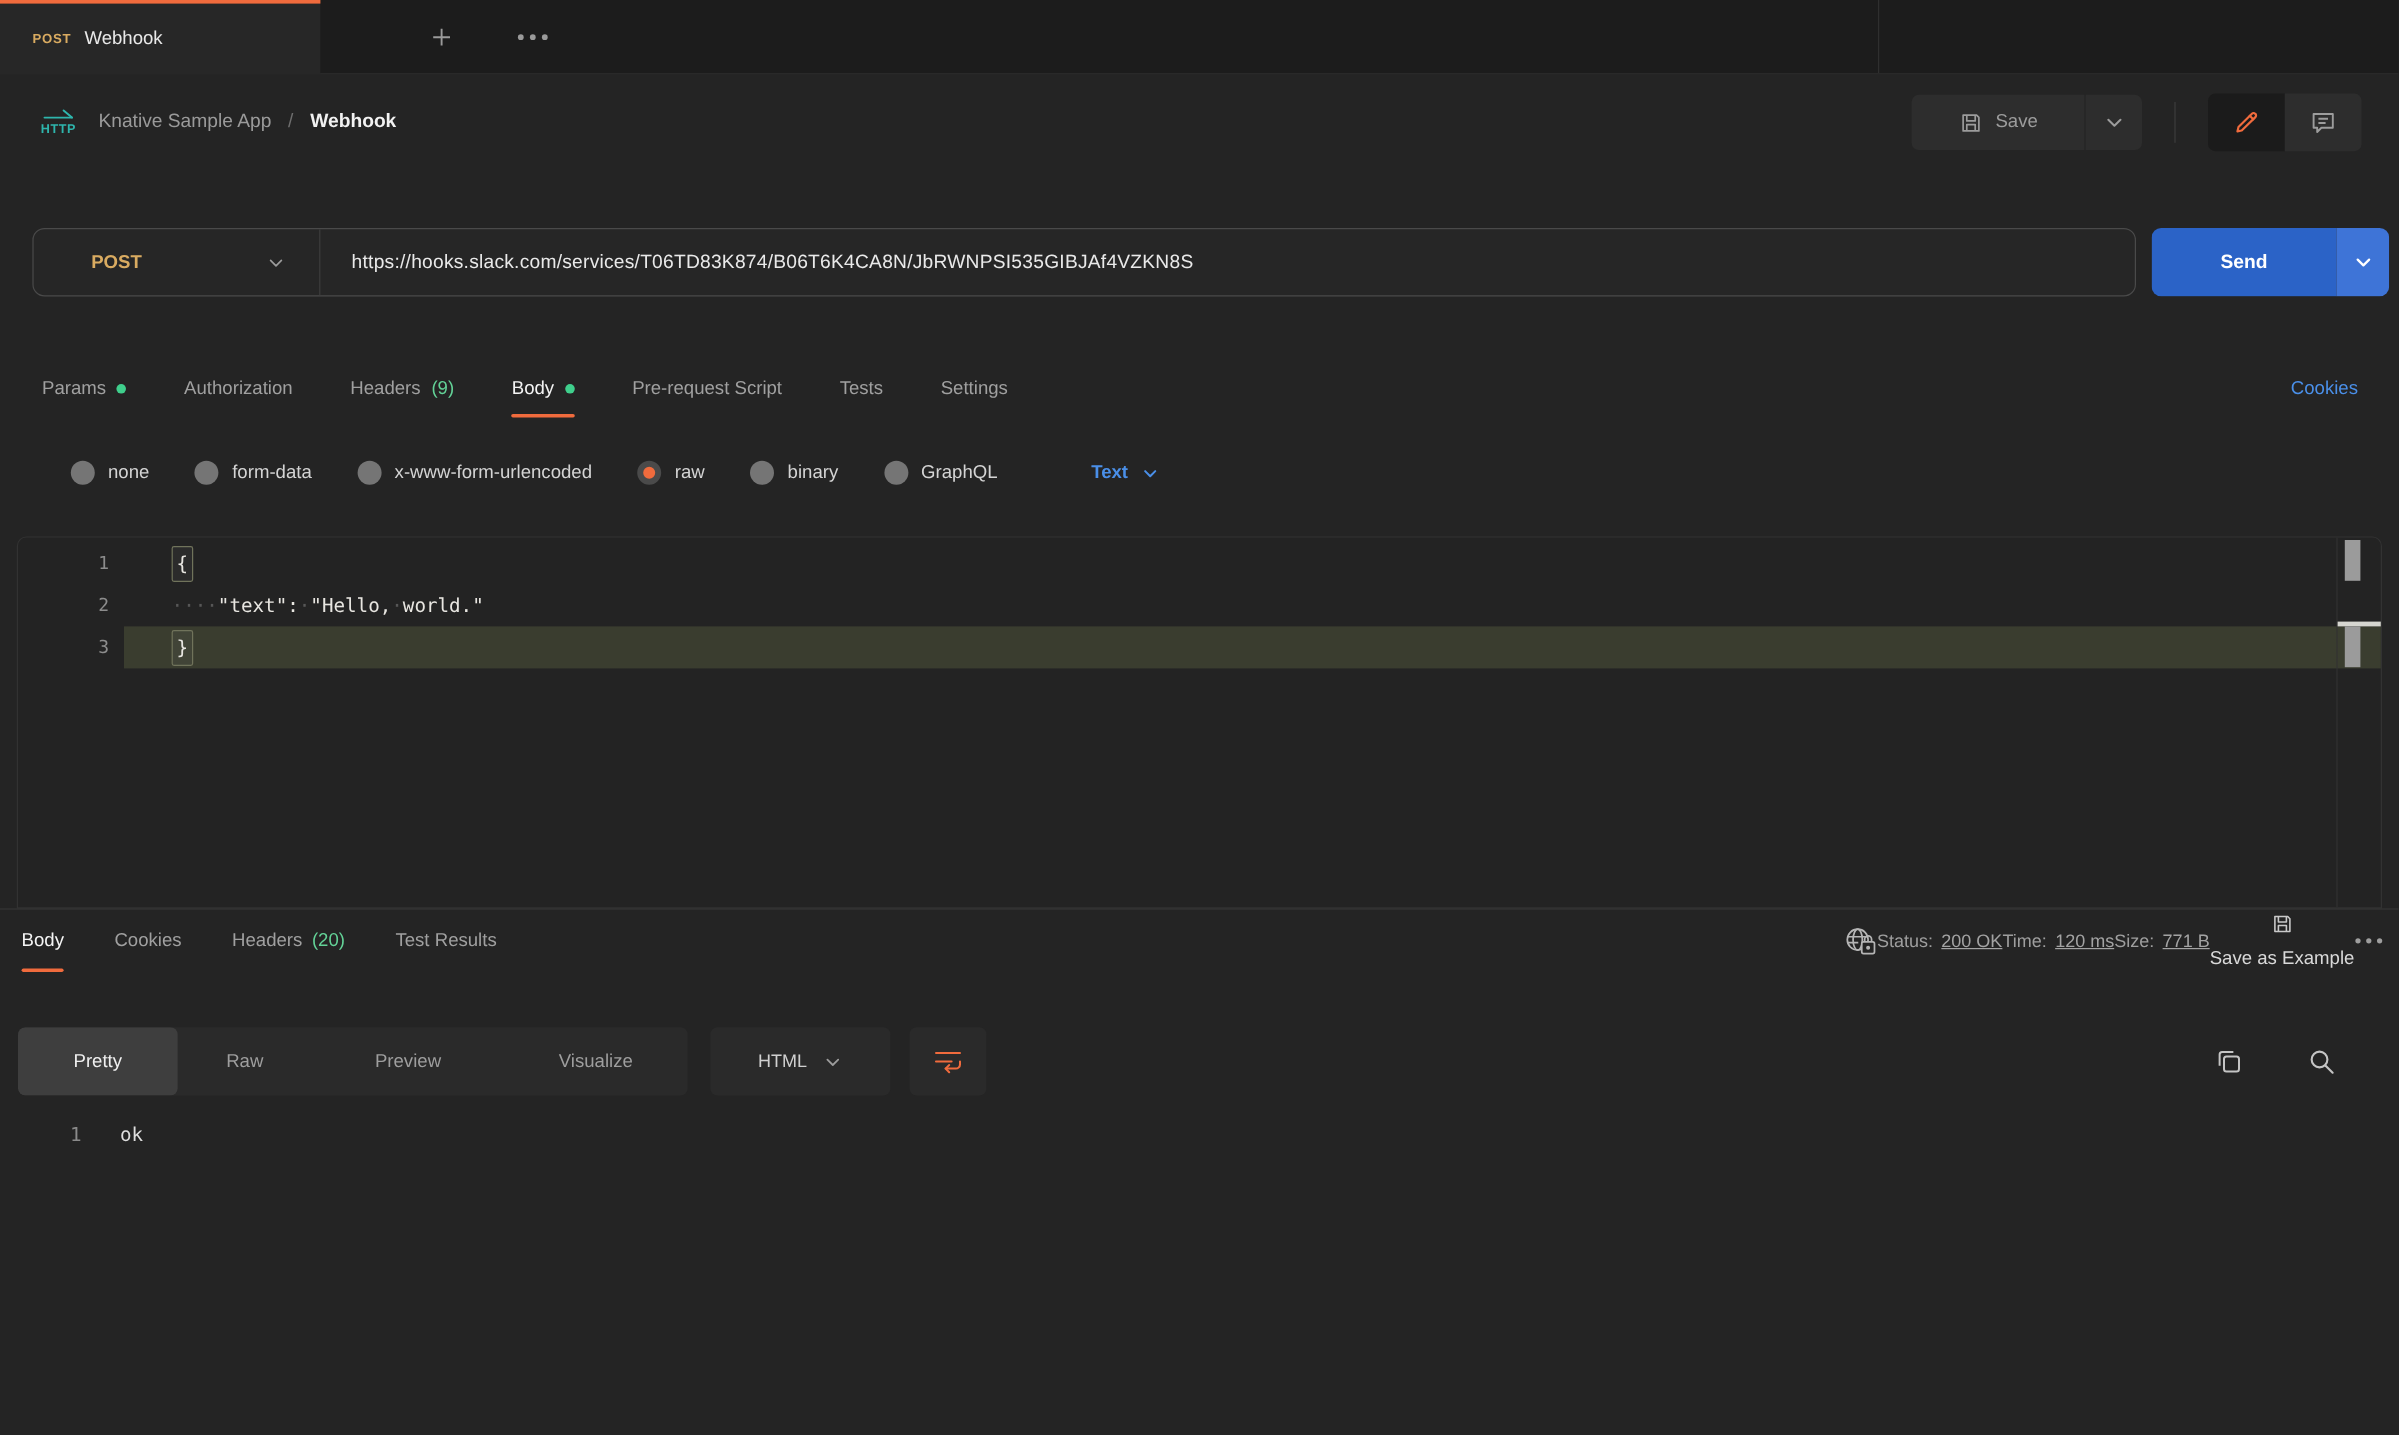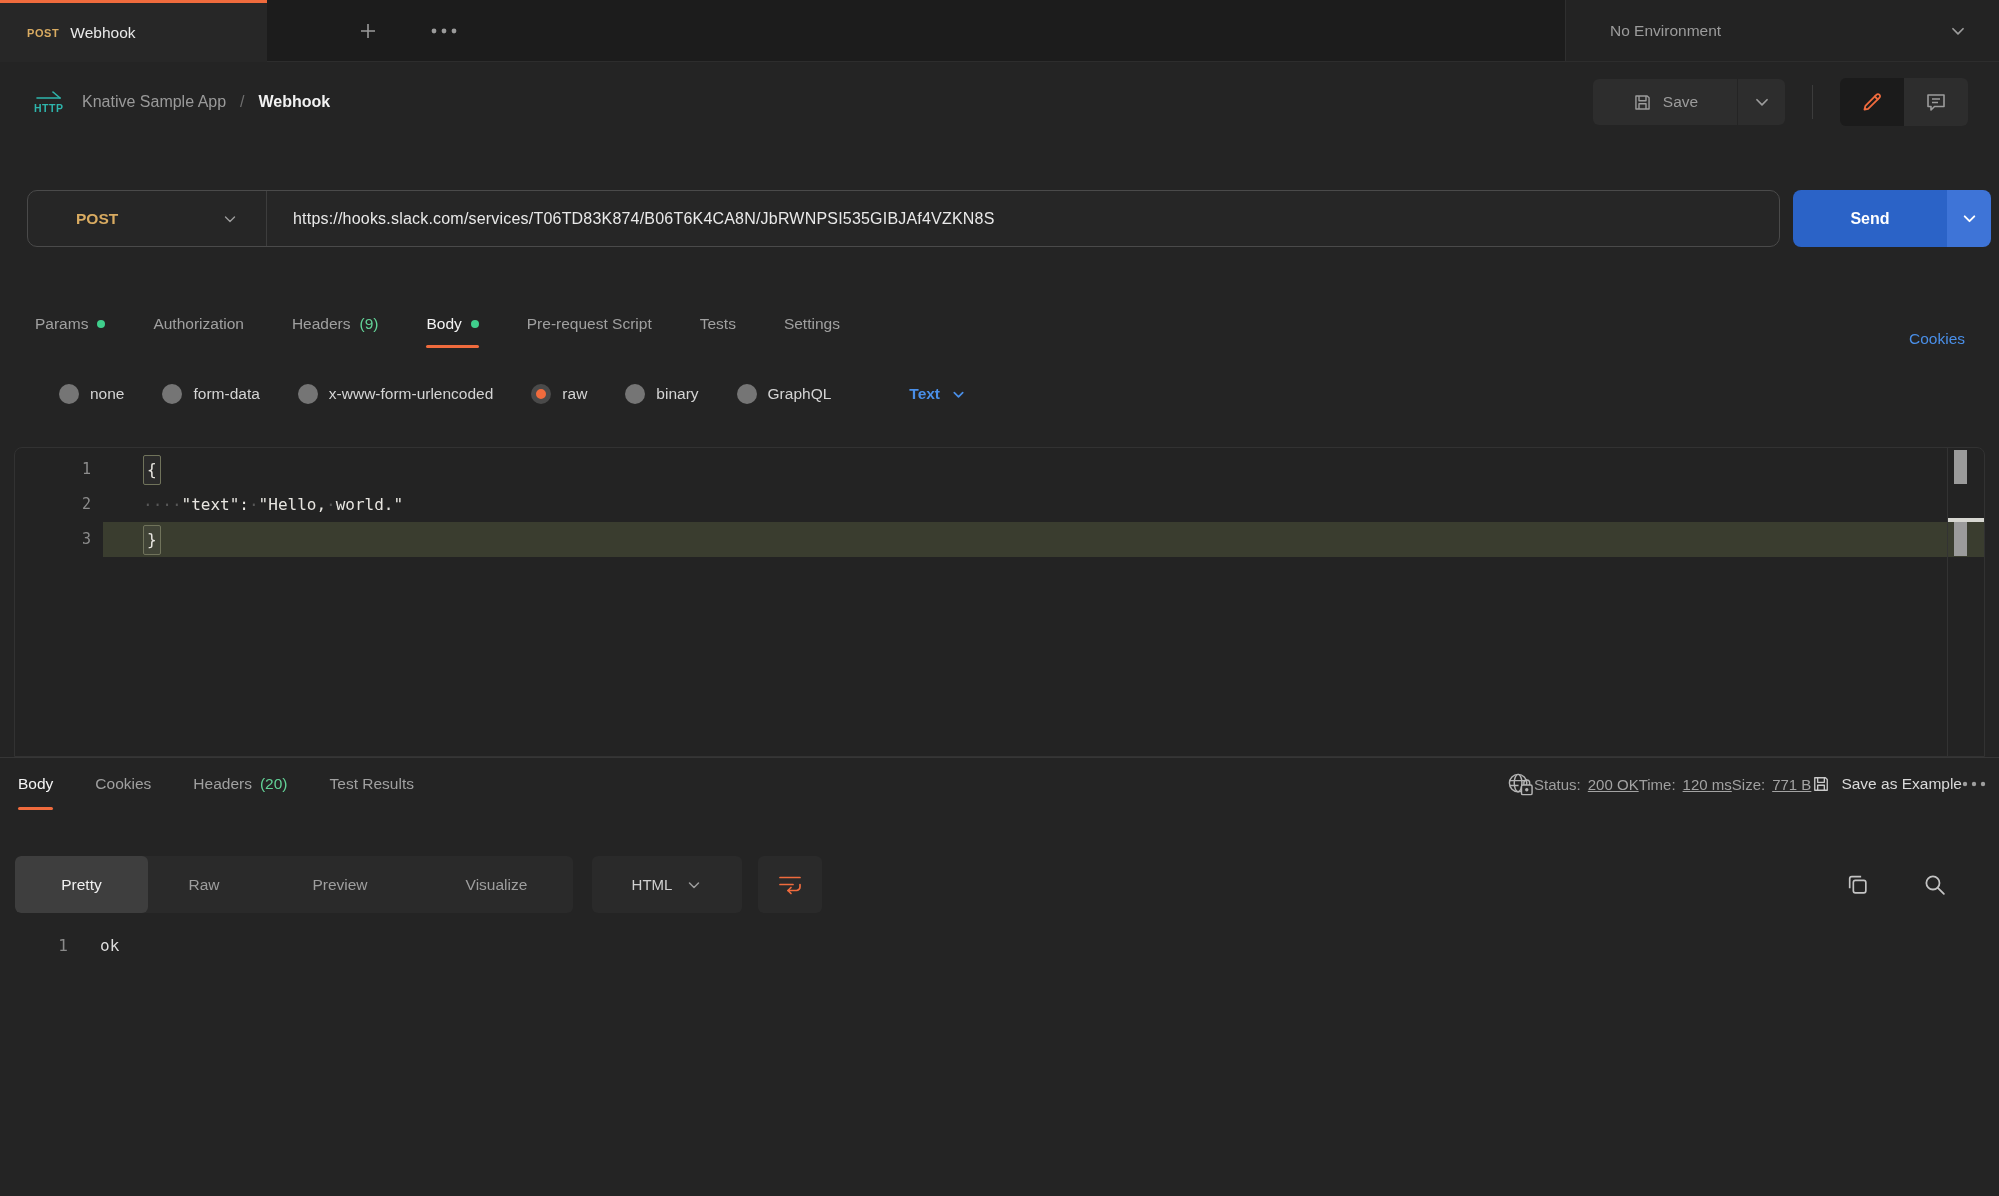--- a/index.html
+++ b/index.html
@@ -39,21 +39,21 @@
   .url-bar { position:absolute; left:27px; top:0; width:1753px; height:57px; background:#262626; border:1px solid #4a4a4a; border-radius:10px; display:flex; align-items:center; overflow:hidden; }
   .method-select { width:238px; height:100%; display:flex; align-items:center; padding:0 28px 0 48px; cursor:pointer; }
   .method-label { color:#D9AB61; font-weight:bold; font-size:15.5px; flex:1; }
   .url-divider { width:1px; height:100%; background:#3d3d3d; }
   .url-input { flex:1; padding-left:26px; color:#e9e9e9; font-size:16px; white-space:nowrap; letter-spacing:.2px; }
   .send-btn { position:absolute; left:1793px; top:0; width:198px; height:57px; border-radius:8px; overflow:hidden; display:flex; cursor:pointer; }
   .send-main { flex:1; background:#2B63C7; color:#ffffff; font-weight:bold; font-size:16px; display:flex; align-items:center; justify-content:center; }
   .send-caret { width:44px; background:#3E74D7; color:#fff; display:flex; align-items:center; justify-content:center; }
 
   
-  .req-tabs { position:absolute; top:299px; left:0; width:100%; height:49px; display:flex; align-items:flex-end; padding-left:35px; gap:48px; font-size:15.5px; color:#a0a0a0; }
+  .req-tabs { position:absolute; top:299px; left:0; width:100%; height:49px; display:flex; align-items:center; padding-left:35px; gap:48px; font-size:15.5px; color:#a0a0a0; }
   .req-tab { position:relative; height:100%; display:flex; align-items:center; gap:9px; cursor:pointer; }
   .req-tab.active { color:#f3f3f3; }
   .req-tab .underline { position:absolute; left:0; right:0; bottom:0; height:3px; background:#F06B3D; border-radius:2px; }
   .dot-green { width:8px; height:8px; border-radius:50%; background:#3FCF8C; }
   .count-green { color:#63D297; }
   .cookies-link { position:absolute; right:34px; color:#4A8FE8; font-size:15.5px; cursor:pointer; }
 
   
   .mode-row { position:absolute; top:372px; left:0; width:100%; height:44px; display:flex; align-items:center; padding-left:59px; gap:38px; font-size:15.5px; color:#d4d4d4; }
   .mode { display:flex; align-items:center; gap:11px; cursor:pointer; }
@@ -80,21 +80,21 @@
   .resp-header { position:relative; height:52px; }
   .resp-tabs { position:absolute; left:18px; top:0; height:100%; display:flex; align-items:center; gap:42px; font-size:15.5px; color:#a0a0a0; }
   .resp-tab { position:relative; height:100%; display:flex; align-items:center; gap:8px; cursor:pointer; }
   .resp-tab.active { color:#f5f5f5; }
   .resp-tab .underline { position:absolute; left:0; right:0; bottom:0; height:3px; background:#F06B3D; border-radius:2px; }
   .resp-meta { position:absolute; right:13px; top:0; height:100%; display:flex; align-items:center; font-size:15px; }
   .meta-pair { display:flex; align-items:center; gap:7px; }
   .meta-label { color:#9e9e9e; }
   .meta-value { color:#a3a3a3;text-decoration:underline; }
   .globe { color:#b5b5b5; display:flex; }
-  .save-example { display:flex; align-items:center; gap:10px; color:#d9d9d9; font-size:15.5px; cursor:pointer; }
+  .save-example { display:flex; align-items:center; gap:10px; color:#d9d9d9; font-size:15.5px; cursor:pointer;flex-direction:column; }
   .save-example .icon-btn { color:#c9c9c9; }
   .resp-more { color:#9e9e9e; display:flex; cursor:pointer; }
 
   .resp-toolbar { position:absolute; left:0; top:98px; width:100%; height:57px; }
   .view-switch { position:absolute; left:15px; top:0; height:57px; width:558px; background:#2a2a2a; border-radius:6px; display:flex; overflow:hidden; }
   .view-seg { display:flex; align-items:center; justify-content:center; color:#9e9e9e; font-size:15.5px; cursor:pointer; }
   .view-seg.active { background:#3E3E3E; color:#f0f0f0; border-radius:6px; }
   .w-pretty{width:133px;} .w-raw{width:112px;} .w-preview{width:160px;} .w-visualize{width:153px;}
   .format-select { position:absolute; left:592px; top:0; width:150px; height:57px; background:#2a2a2a; border-radius:6px; display:flex; align-items:center; justify-content:center; gap:14px; color:#d0d0d0; font-size:15px; cursor:pointer; }
   .wrap-btn { position:absolute; left:758px; top:0; width:64px; height:57px; background:#2a2a2a; border-radius:6px; display:flex; align-items:center; justify-content:center; cursor:pointer; }
@@ -121,28 +121,20 @@
         </svg>
     </div>
     <div class="icon-btn tabbar-more">
       <svg width="28" height="8" viewBox="0 0 28 8" fill="currentColor">
           <circle cx="4" cy="4" r="2.4"></circle>
           <circle cx="14" cy="4" r="2.4"></circle>
           <circle cx="24" cy="4" r="2.4"></circle>
         </svg>
     </div>
     <div class="env-divider"></div>
-    <div class="env">
-      <span class="env-label">No Environment</span>
-      <span class="chev">
-        <svg width="18" height="18" viewBox="0 0 16 16" fill="none" stroke="currentColor" stroke-width="1.5" stroke-linecap="round" stroke-linejoin="round">
-            <path d="M3.5 6l4.5 4.5L12.5 6"></path>
-          </svg>
-      </span>
-    </div>
   </div>
 
   <div class="req-title">
     <div class="http-badge">
       <svg width="26" height="9" viewBox="0 0 26 9" fill="none" stroke="currentColor" stroke-width="1.6" stroke-linecap="round">
           <path d="M1 7.5h23"></path>
           <path d="M17 1.5l7 6"></path>
         </svg>
       <span class="http-badge-text">HTTP</span>
     </div>

